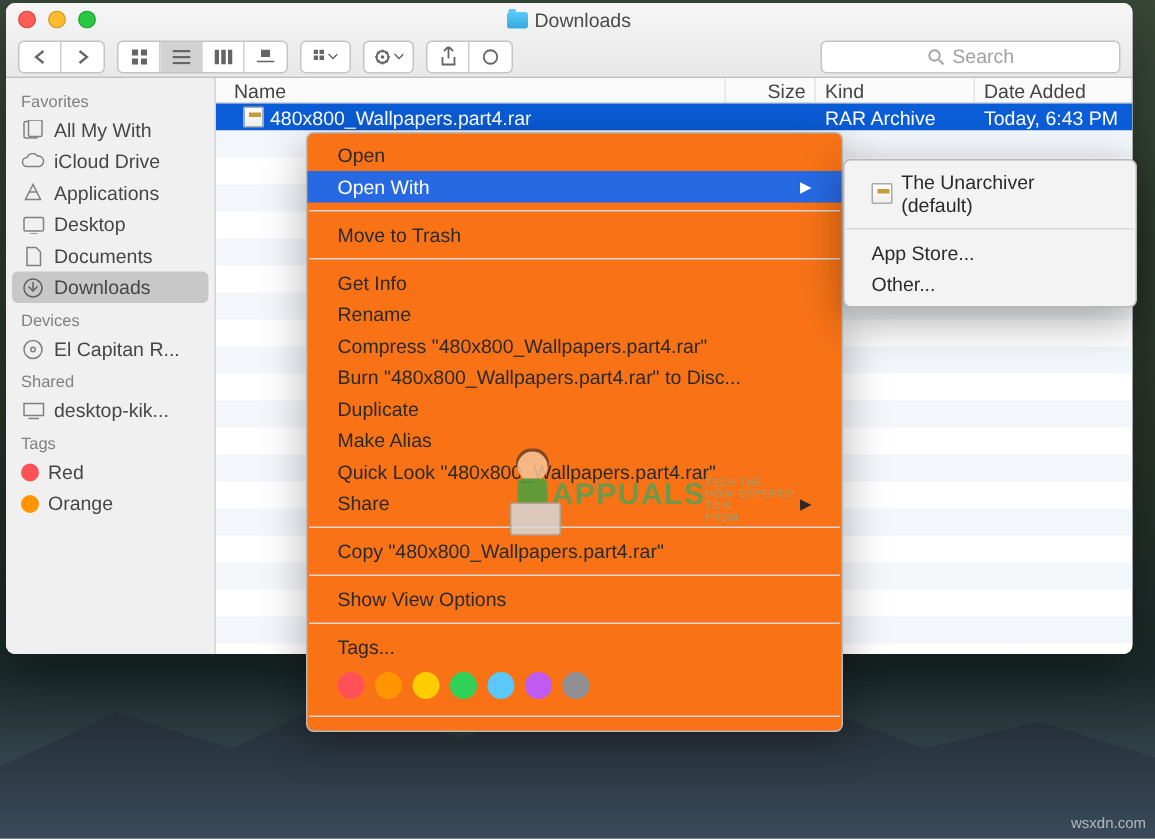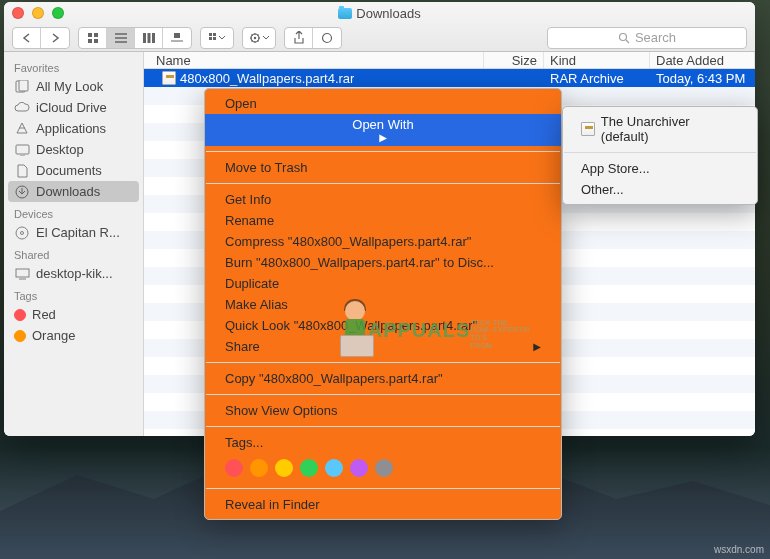--- a/index.html
+++ b/index.html
@@ -41,21 +41,21 @@
 .rows { flex: 1; }
 .row { display: flex; height: 18px; align-items: center; font-size: 12px; }
 .row.alt { background: #f3f6fa; }
 .row.sel { background: #0a5cd7; color: #fff; }
 .row .col { border: none; overflow: hidden; white-space: nowrap; }
 .row .col-name { display: flex; align-items: center; gap: 4px; padding-left: 18px; }
 .rar-icon { width: 14px; height: 14px; background: linear-gradient(#fff, #eee); border: 0.5px solid #aaa; border-radius: 1px; display: inline-block; position: relative; }
 .rar-icon::after { content: ""; position: absolute; left: 3px; top: 3px; width: 8px; height: 3px; background: #c49a3a; }
 .context-menu { position: absolute; left: 204px; top: 88px; width: 358px; background: #f97316; border: 1px solid #b8b8b8; border-radius: 5px; box-shadow: 0 8px 30px rgba(0,0,0,0.3); padding: 4px 0; z-index: 20; }
 .cm-item { padding: 3px 20px; color: #2a2a2a; cursor: default; display: flex; align-items: center; justify-content: space-between; }
-.cm-item.hl { background: #2769e3; color: #fff; flex-direction: column; }
+.cm-item.hl { background: #2769e3; color: #fff; }
 .cm-item .arrow { font-size: 10px; }
 .cm-sep { height: 1px; background: #d8d8d8; margin: 5px 1px; }
 .cm-tags { display: flex; gap: 7px; padding: 6px 20px; }
 .cm-tag { width: 18px; height: 18px; border-radius: 50%; }
 .submenu { position: absolute; left: 562px; top: 106px; width: 196px; background: #f3f3f3; border: 1px solid #b8b8b8; border-radius: 5px; box-shadow: 0 8px 30px rgba(0,0,0,0.35); padding: 4px 0; z-index: 25; }
 .sm-item { padding: 3px 18px; color: #2a2a2a; display: flex; align-items: center; gap: 6px; cursor: default; }
 .sm-sep { height: 1px; background: #d8d8d8; margin: 5px 1px; }
 .watermark { position: absolute; left: 330px; top: 294px; width: 200px; height: 80px; z-index: 30; opacity: 0.85; display: flex; align-items: center; gap: 4px; pointer-events: none; }
 .wm-guy { width: 50px; height: 70px; position: relative; }
 .wm-head { width: 20px; height: 20px; background: #f5c39a; border-radius: 50%; position: absolute; top: 2px; left: 15px; }
@@ -173,21 +173,21 @@
   <div class="content">
     <div class="sidebar">
       <div class="sb-header">Favorites</div>
       <div class="sb-item">
           <span class="sb-icon">
             <svg width="15" height="13" viewBox="0 0 15 13">
               <rect x="1" y="1" width="9" height="11" rx="1" fill="none" stroke="#808080"></rect>
               <rect x="4" y="0" width="9" height="11" rx="1" fill="#f0f0f0" stroke="#808080"></rect>
             </svg>
           </span>
-          <span>All My Look</span>
+          <span>All My With</span>
         </div>
       <div class="sb-item">
           <span class="sb-icon">
             <svg width="16" height="11" viewBox="0 0 16 11">
               <path d="M4 9 a3 3 0 0 1 0-6 a4 4 0 0 1 7 -1 a3 3 0 0 1 1 7 z" fill="none" stroke="#808080"></path>
             </svg>
           </span>
           <span>iCloud Drive</span>
         </div>
       <div class="sb-item">
@@ -352,23 +352,20 @@
   <div class="cm-tags">
     <div class="cm-tag" style="background:#ff5257"></div>
     <div class="cm-tag" style="background:#ff9500"></div>
     <div class="cm-tag" style="background:#ffcc00"></div>
     <div class="cm-tag" style="background:#30d158"></div>
     <div class="cm-tag" style="background:#5ac8fa"></div>
     <div class="cm-tag" style="background:#bf5af2"></div>
     <div class="cm-tag" style="background:#8e8e93"></div>
   </div>
   <div class="cm-sep"></div>
-  <div class="cm-item">
-      <span>Reveal in Finder</span>
-    </div>
 </div>
 
 <div class="submenu">
   <div class="sm-item">
     <span class="rar-icon"></span>
     <span>The Unarchiver (default)</span>
   </div>
   <div class="sm-sep"></div>
   <div class="sm-item">
       <span>App Store...</span>

